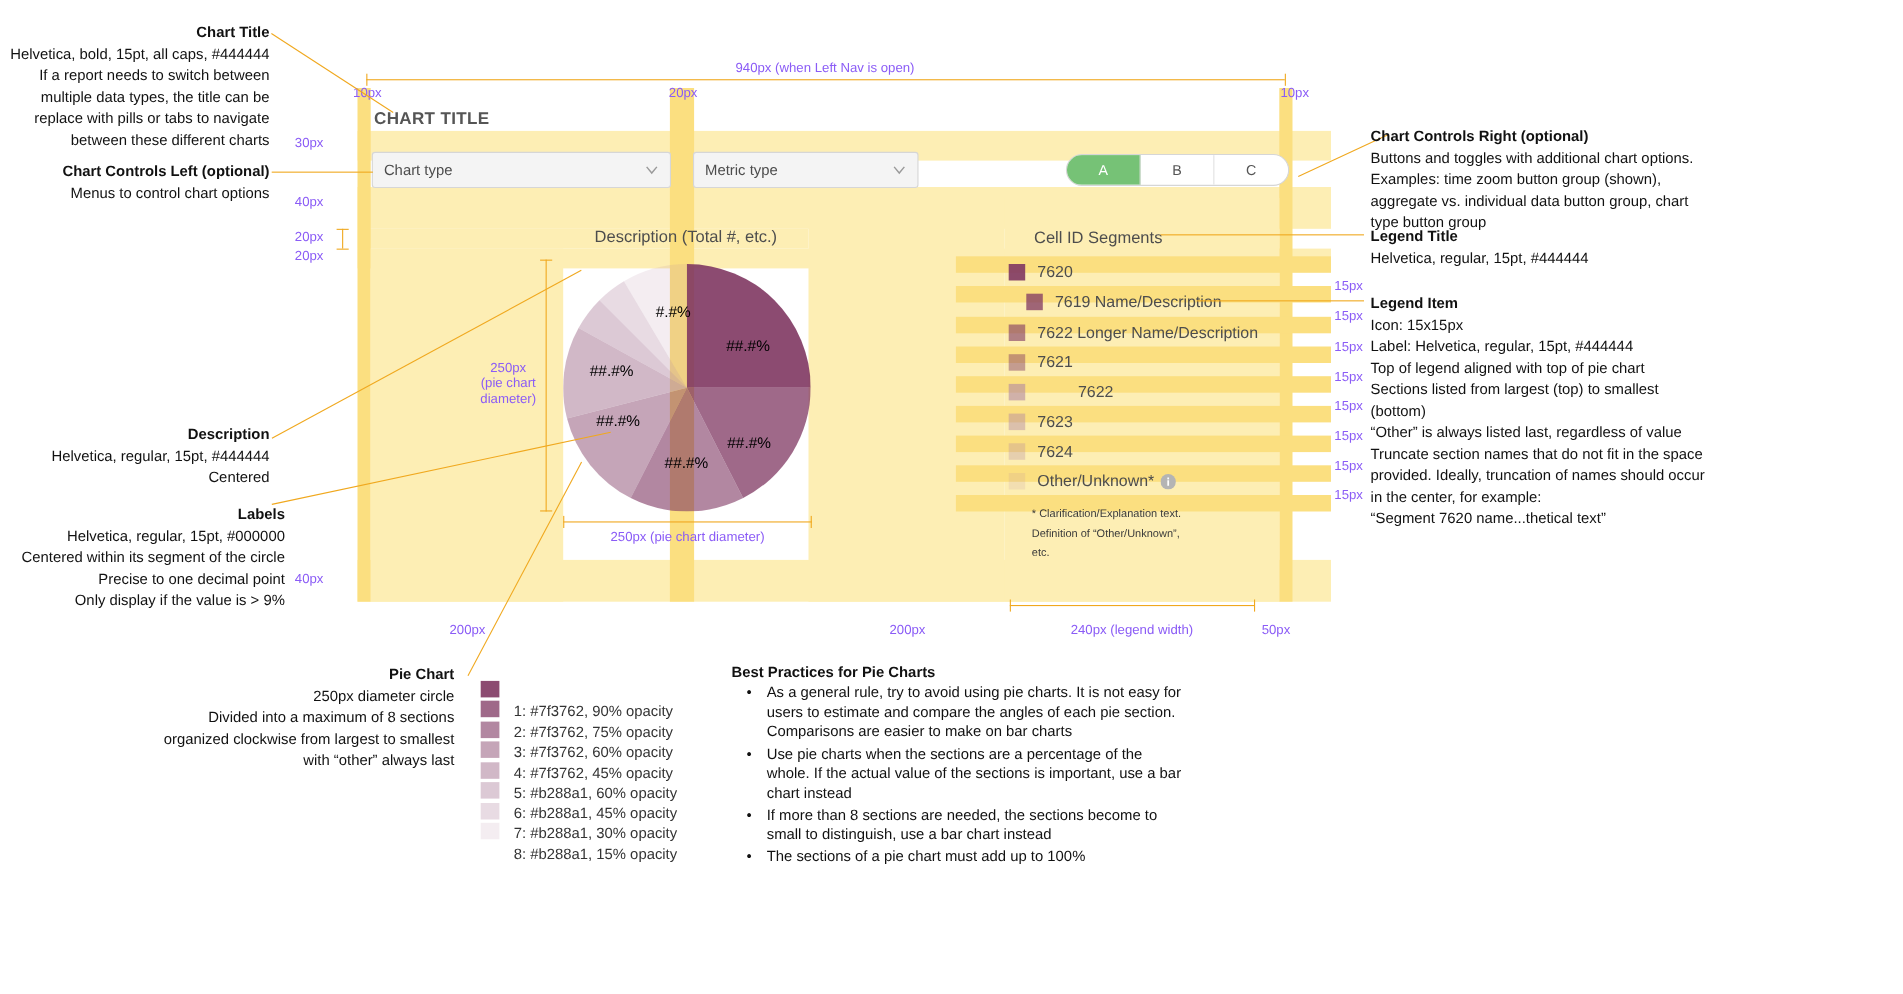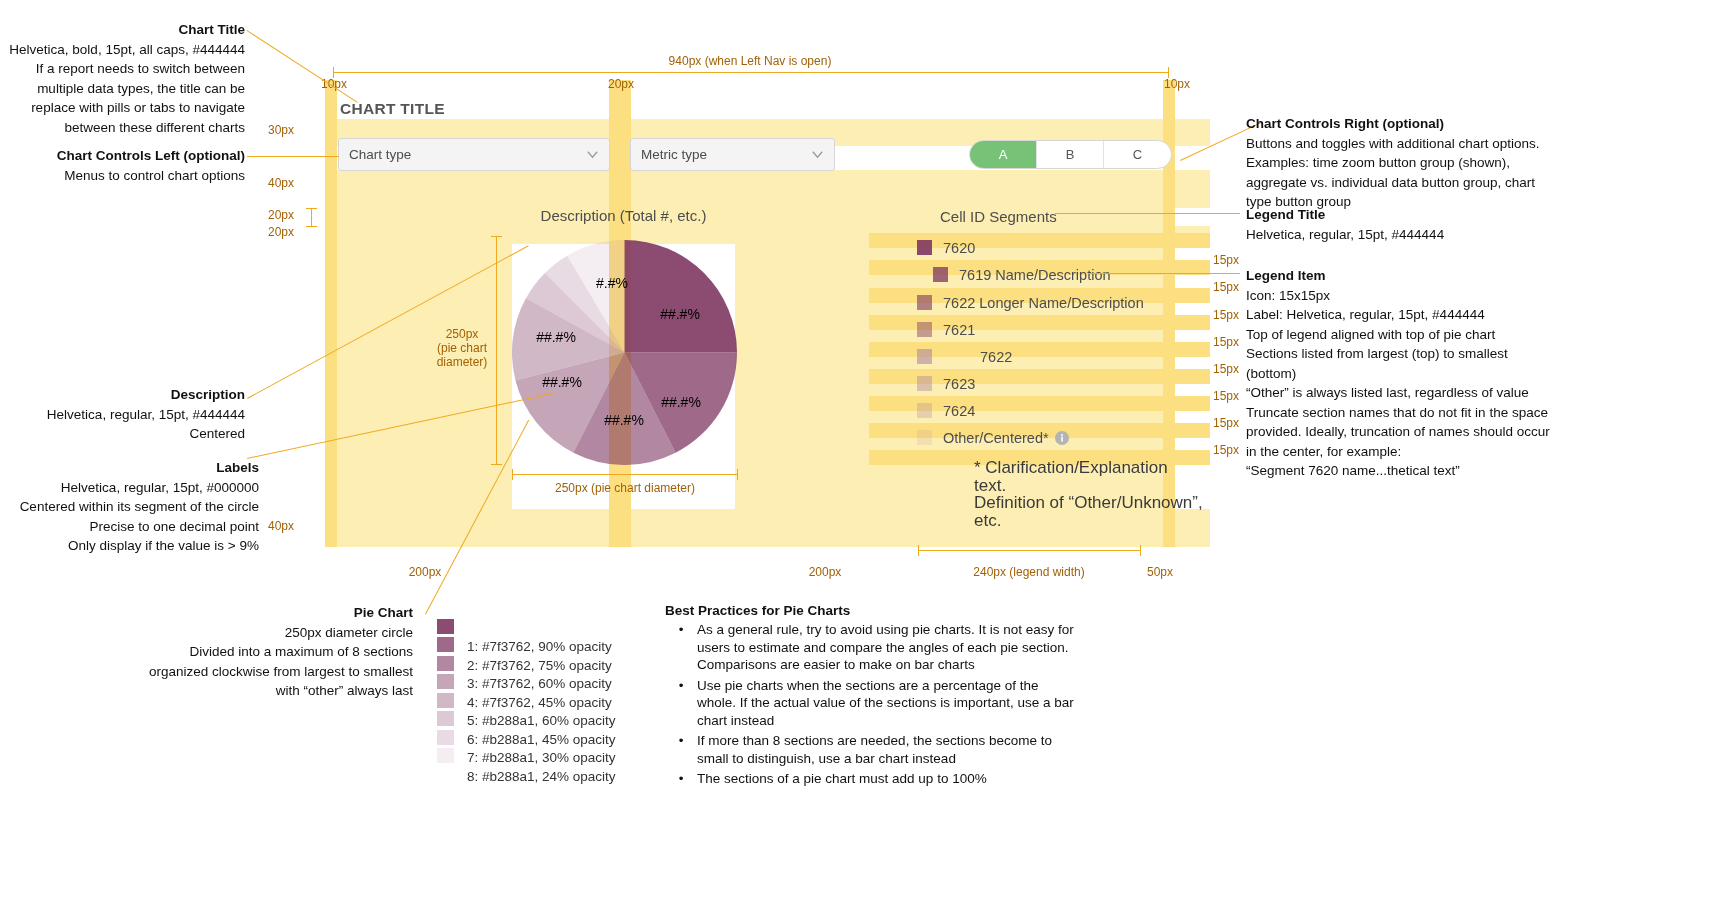--- a/index.html
+++ b/index.html
@@ -13,21 +13,21 @@
 
   .abs { position: absolute; }
 
   
   .anno { font-size: 13.5px; color: #111; line-height: 19.5px; }
   .anno .hd { font-weight: bold; }
   .anno.right-al { text-align: right; }
   .anno.left-al { text-align: left; }
 
   
-  .dim { color: #a16207; font-size: 12px; line-height: 14px; white-space: nowrap; }
+  .dim { color: #8b5cf6; font-size: 12px; line-height: 14px; white-space: nowrap; }
   .dim.c { text-align: center; }
 
   
   .leader { background: #f0a81e; height: 1px; transform-origin: 0 0; }
   .vline  { background: #f0a81e; width: 1px; }
   .hline  { background: #f0a81e; height: 1px; }
 
   
   .ylw       { background: #fdeeb4; }
   .ylw-dark  { background: #fbdf80; }
@@ -58,21 +58,21 @@
   .segbtn.active { background: #76c276; color: #fff; }
 
   .desc-text { font-size: 15px; color: #4d4d4d; text-align: center; }
   .legend-title { font-size: 15px; color: #4d4d4d; }
 
   .legend-row { display: flex; align-items: center; height: 15px; }
   .legend-sw { width: 15px; height: 15px; flex: none; }
   .legend-lb { font-size: 14.5px; color: #4d4d4d; margin-left: 11px; white-space: nowrap; }
   .info-ic { margin-left: 6px; width: 14px; height: 14px; flex: none; }
 
-  .clar { font-size: 17px; color: #3a3a3a; line-height: 17.5px; margin-left: 36px; }
+  .clar { font-size: 10px; color: #3a3a3a; line-height: 17.5px; }
 
   
   .sw-row { display: flex; align-items: center; height: 18.5px; }
   .sw-box { width: 17px; height: 15px; flex: none; }
   .sw-txt { font-size: 13.5px; color: #333; margin-left: 13px; white-space: nowrap; margin-top: 41px; }
 
   
   .bp-hd { font-size: 13.5px; font-weight: bold; color: #111; }
   .bp-item { display: flex; font-size: 13.5px; color: #111; line-height: 17.5px; margin-top: 3px; }
   .bp-bul { width: 32px; flex: none; text-align: center; }
@@ -212,21 +212,21 @@
 <div class="abs legend-row" style="left:917px; top:376px;">
   <span class="legend-sw" style="background:#b288a1; opacity:0.45;"></span>
   <span class="legend-lb">7623</span>
 </div>
 <div class="abs legend-row" style="left:917px; top:403px;">
   <span class="legend-sw" style="background:#b288a1; opacity:0.30;"></span>
   <span class="legend-lb">7624</span>
 </div>
 <div class="abs legend-row" style="left:917px; top:430px;">
   <span class="legend-sw" style="background:#b288a1; opacity:0.15;"></span>
-  <span class="legend-lb">Other/Centered*</span>
+  <span class="legend-lb">Other/Unknown*</span>
   <span class="info-ic">
     <svg viewBox="0 0 14 14" width="14" height="14">
       <circle cx="7" cy="7" r="7" fill="#b4b4b4"></circle>
       <rect x="6.2" y="5.6" width="1.6" height="5" fill="#fff"></rect>
       <rect x="6.2" y="3.1" width="1.6" height="1.7" fill="#fff"></rect>
     </svg>
   </span>
 </div>
 
 <div class="abs clar" style="left:938px; top:459px; width:230px;">
@@ -361,21 +361,21 @@
   <div class="sw-row">
     <span class="sw-box" style="background:#b288a1; opacity:0.45;"></span>
     <span class="sw-txt">6: #b288a1, 45% opacity</span>
   </div>
   <div class="sw-row">
     <span class="sw-box" style="background:#b288a1; opacity:0.30;"></span>
     <span class="sw-txt">7: #b288a1, 30% opacity</span>
   </div>
   <div class="sw-row">
     <span class="sw-box" style="background:#b288a1; opacity:0.15;"></span>
-    <span class="sw-txt">8: #b288a1, 24% opacity</span>
+    <span class="sw-txt">8: #b288a1, 15% opacity</span>
   </div>
 </div>
 
 <div class="abs" style="left:665px; top:603px; width:430px;">
   <div class="bp-hd">Best Practices for Pie Charts</div>
   <div class="bp-item">
     <span class="bp-bul">•</span>
     <span class="bp-txt">As a general rule, try to avoid using pie charts. It is not easy for users to estimate and compare the angles of each pie section. Comparisons are easier to make on bar charts</span>
   </div>
   <div class="bp-item">

